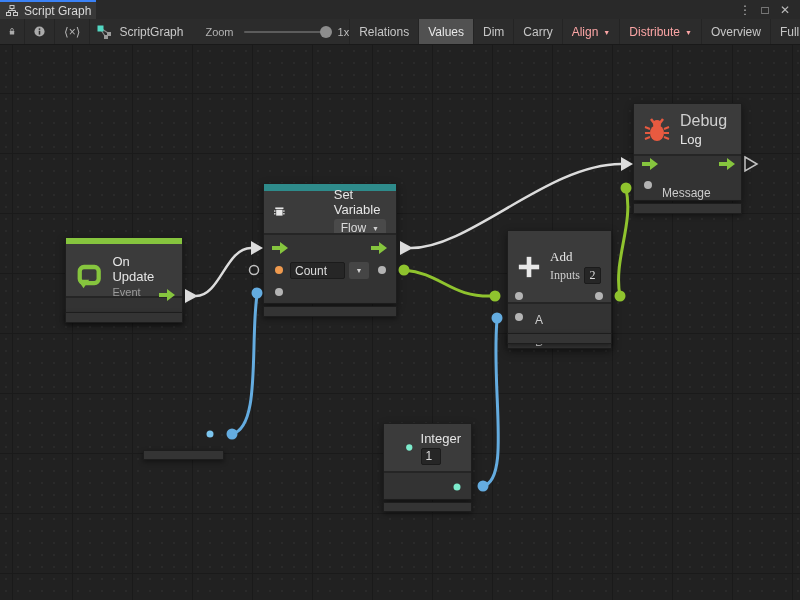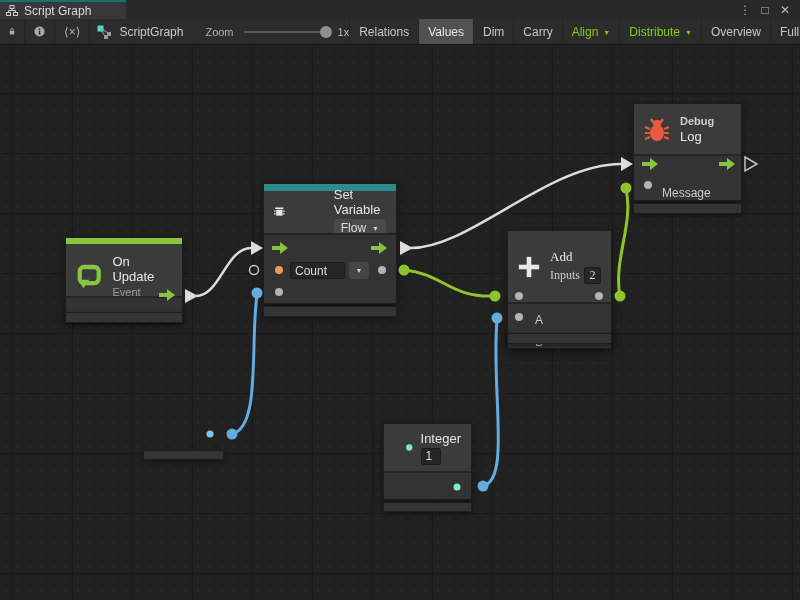--- a/index.html
+++ b/index.html
@@ -3,36 +3,36 @@
 <meta charset="utf-8">
 <style>
   * { margin:0; padding:0; box-sizing:border-box; }
   html,body { width:800px; height:600px; overflow:hidden; }
   body { font-family:"Liberation Sans", sans-serif; background:#212121; color:#ccc;
          -webkit-font-smoothing:antialiased; position:relative; }
 
   
   #titlebar { position:absolute; left:0; top:0; width:800px; height:19px;
               background:#292929; display:flex; align-items:stretch; }
-  #tab { width:126px; background:#383838; border-top:2px solid #0f766e;
+  #tab { width:96px; background:#383838; border-top:2px solid #3b82f6;
          display:flex; align-items:center; gap:6px; padding-left:6px;
          font-size:12px; color:#d9d9d9; }
   #win-controls { margin-left:auto; display:flex; align-items:center; gap:2px; padding-right:6px; }
   .winbtn { width:18px; height:17px; display:flex; align-items:center; justify-content:center;
             color:#b9b9b9; font-size:12px; }
 
   
   #toolbar { position:absolute; left:0; top:19px; width:800px; height:26px;
              background:#2c2c2c; border-bottom:1px solid #191919;
              display:flex; align-items:stretch; font-size:12px; color:#c6c6c6; }
   .tbtn { display:flex; align-items:center; justify-content:center; padding:0 9px;
           border-right:1px solid #242424; white-space:nowrap; }
   .tbtn.left { border-right:1px solid #242424; }
   .tbtn.active { background:#515151; color:#e8e8e8; }
-  .tbtn.disabled { color:#84cc16; }
+  .tbtn.disabled { color:#fca5a5; }
   .tbtn .dd { font-size:7px; margin-left:5px; position:relative; top:1px; }
   #tb-mid { flex:1; display:flex; align-items:center; padding-left:7px; border-right:1px solid #242424; }
   #graph-name { margin:0 0 0 7px; color:#c9c9c9; }
   #zoom-label { margin-left:22px; color:#b3b3b3; font-size:11px; }
   #zoom-track { position:relative; width:82px; height:2px; background:#5c5c5c;
                 border-radius:1px; margin:0 12px 0 10px; }
   #zoom-handle { position:absolute; right:-6px; top:-5px; width:12px; height:12px;
                  border-radius:50%; background:#8d8d8d; }
   #zoom-value { font-size:11px; color:#bdbdbd; }
   .right-group { display:flex; margin-left:auto; }
@@ -51,21 +51,21 @@
   .node { position:absolute; background:#3b3b3b; border:1px solid #1d1d1d;
           box-shadow:0 3px 8px rgba(0,0,0,.45); }
   .strip { height:6px; }
   .node-head { display:flex; align-items:center; gap:9px; padding:0 10px 0 9px; }
   .node-body { background:#333333; border-top:2px solid #252525; position:relative; }
   .node-footer { position:absolute; background:#343434; border:1px solid #1d1d1d;
                  box-shadow:0 2px 5px rgba(0,0,0,.4); }
   .t-col { display:flex; flex-direction:column; justify-content:center; gap:2px; }
   .t1 { font-size:13px; color:#e6e6e6; }
   .t2 { font-size:11px; color:#9c9c9c; }
-  .t-small { font-size:11px; color:#cfcfcf;font-weight:bold; }
+  .t-small { font-size:16px; color:#cfcfcf; }
   .mini-field { background:#262626; border:1px solid #1b1b1b; border-radius:2px;
                 color:#dcdcdc; font-size:12px; padding:0 4px; height:17px;
                 display:flex; align-items:center; }
   .pill { background:#4a4a4a; border-radius:3px; color:#dcdcdc; font-size:12px;
           height:18px; display:inline-flex; align-items:center; padding:0 7px; gap:6px; width:max-content; }
   .pill .dd { font-size:7px; color:#cfcfcf; }
   .port-label { position:absolute; font-size:12px; color:#cccccc; }
   .inputs-row { display:flex; align-items:center; gap:4px; font-size:12px; color:#cccccc; }
 
   #count-field { position:absolute; left:26px; top:78px; width:55px; }

